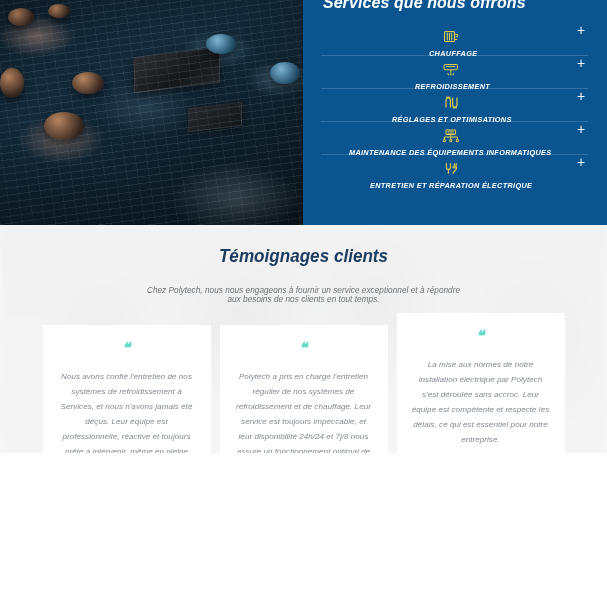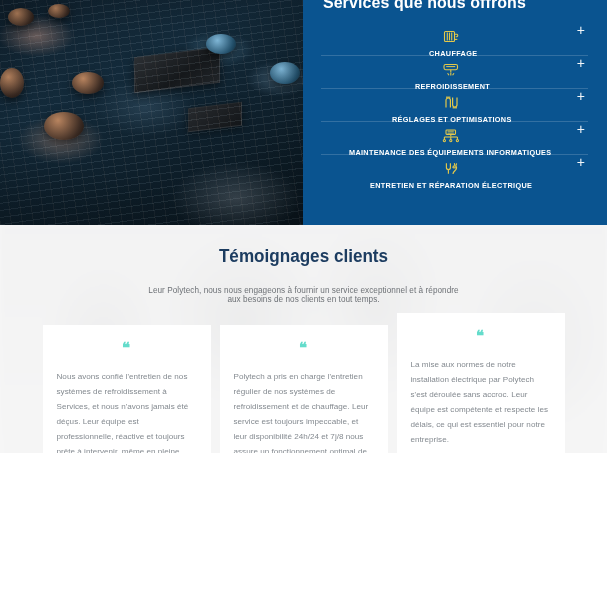--- a/index.html
+++ b/index.html
@@ -4,21 +4,21 @@
 <style>
   * { box-sizing: border-box; margin: 0; padding: 0; }
   html, body {
     width: 607px;
     height: 607px;
     overflow: hidden;
     font-family: "Liberation Sans", sans-serif;
     background: #ffffff;
   }
 
-  #page { position: relative; width: 607px; height: 453px; overflow: hidden; }
+  #page { position: relative; width: 607px; height: 453px; overflow: hidden; font-style: italic; }
 
   
   .top-section {
     position: relative;
     display: flex;
     width: 607px;
     height: 225px;
   }
 
   
@@ -215,20 +215,21 @@
     line-height: 1;
     font-weight: 700;
     letter-spacing: 1px;
     font-family: "Liberation Serif", serif;
     margin-bottom: 14px;
   }
   .card-text {
     color: #848a90;
     font-size: 8.1px;
     line-height: 1.85;
+    text-align: center;
     letter-spacing: .02px;
   }
   .card-author {
     color: #b9bcc0;
     font-size: 6.6px;
     font-weight: 700;
     letter-spacing: .35px;
     text-transform: uppercase;
     text-align: center;
     line-height: 1.5;
@@ -374,21 +375,21 @@
       </div>
     </div>
   </section>
 
   <section class="testimonials">
     <div class="test-bg"></div>
     <div class="test-veil"></div>
 
     <div class="test-inner">
       <h2 class="test-heading">Témoignages clients</h2>
-      <p class="test-sub1">Leur Polytech, nous nous engageons à fournir un service exceptionnel et à répondre</p>
+      <p class="test-sub1">Chez Polytech, nous nous engageons à fournir un service exceptionnel et à répondre</p>
       <p class="test-sub2">aux besoins de nos clients en tout temps.</p>
 
       <div class="cards">
 
         <article class="card c1">
           <div class="card-quote">❝</div>
           <p class="card-text">Nous avons confié l'entretien de nos systèmes de refroidissement à Services, et nous n'avons jamais été déçus. Leur équipe est professionnelle, réactive et toujours prête à intervenir, même en pleine nuit.</p>
           <div class="card-author">MARIE DURAND, PROPRIÉTAIRE DE SUPERMARCHÉ</div>
         </article>
 

